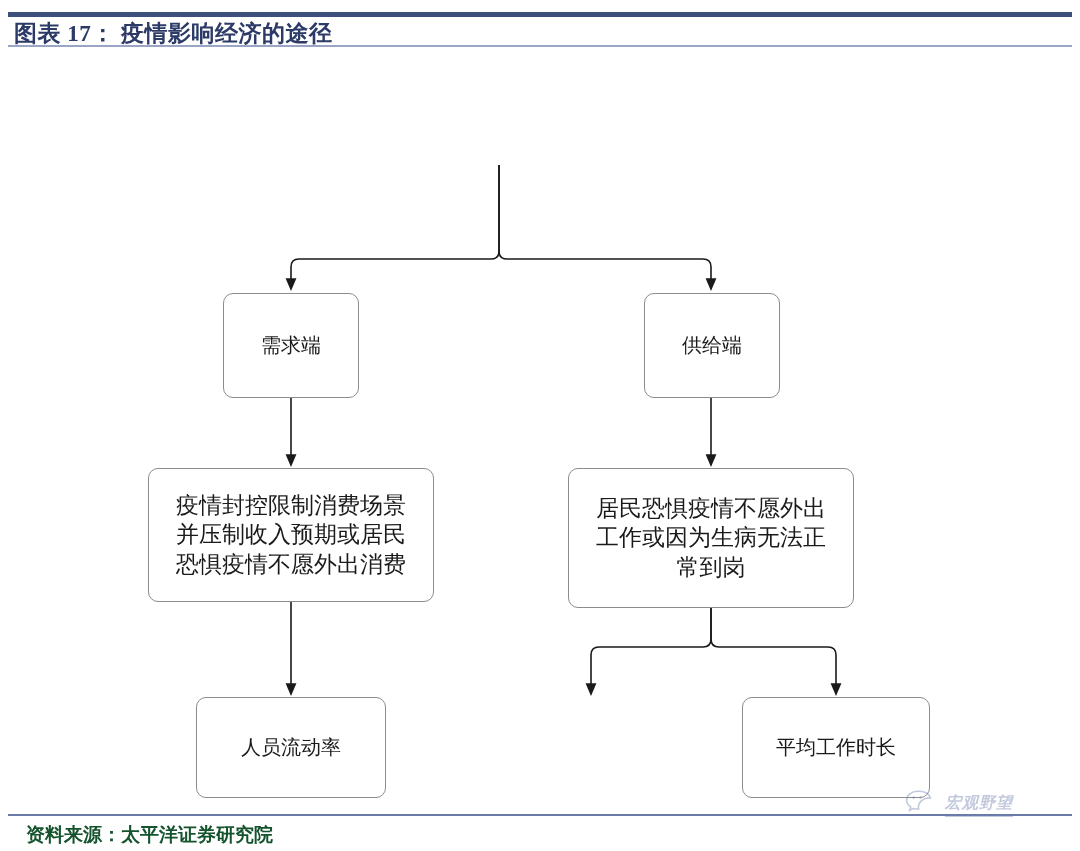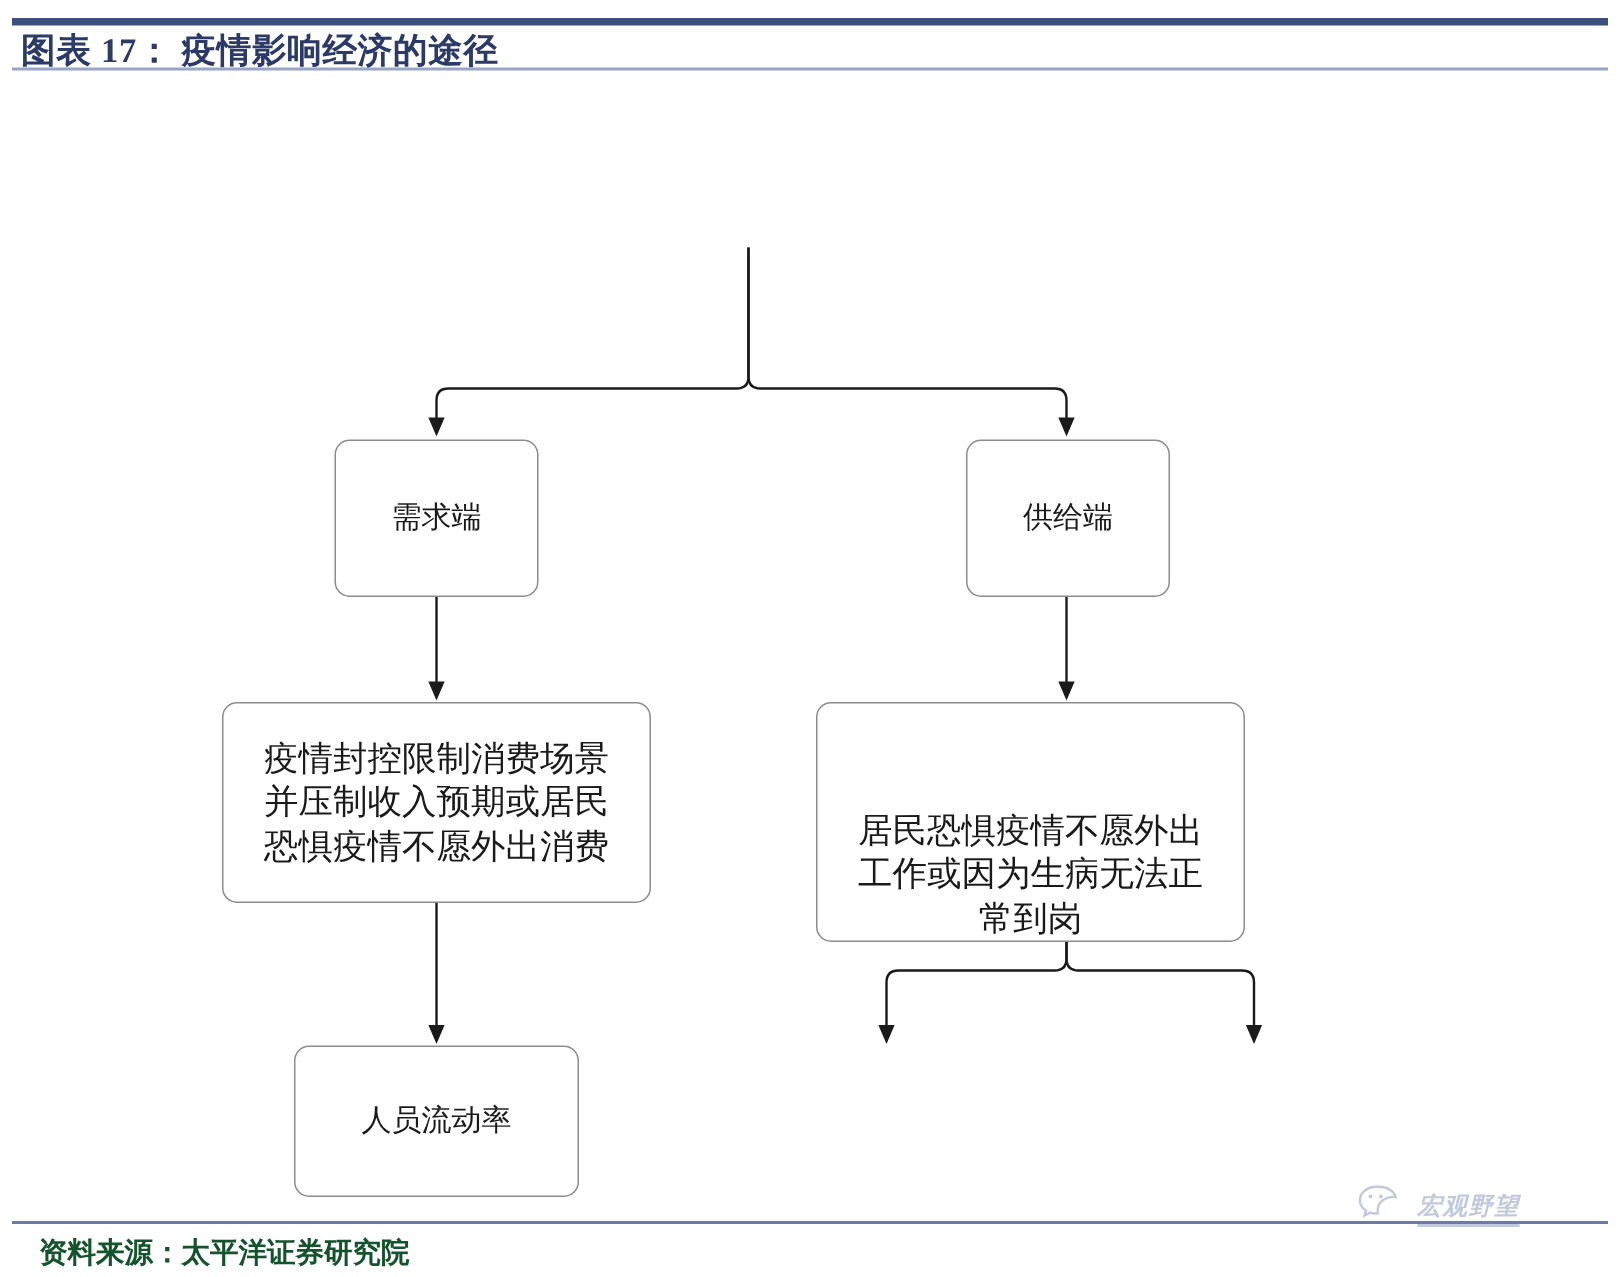--- a/index.html
+++ b/index.html
@@ -166,31 +166,34 @@
   <div class="node node-md" style="left:644px; top:246px; width:136px; height:105px;">
     <span class="node-text">供给端</span>
   </div>
 
   <div class="node node-sm" style="left:148px; top:421px; width:286px; height:134px;">
     <span class="node-text" style="white-space: pre-line;">疫情封控限制消费场景
 并压制收入预期或居民
 恐惧疫情不愿外出消费</span>
   </div>
 
-  <div class="node node-sm" style="left:544px; top:421px; width:286px; height:160px;align-items:flex-end;">
+  <div class="node node-sm" style="left:568px; top:421px; width:286px; height:140px;">
     <span class="node-text" style="white-space: pre-line;">居民恐惧疫情不愿外出
 工作或因为生病无法正
 常到岗</span>
   </div>
 
   <div class="node node-md" style="left:196px; top:650px; width:190px; height:101px;">
     <span class="node-text">人员流动率</span>
   </div>
 
 
+  <div class="node node-md" style="left:742px; top:650px; width:188px; height:101px;">
+    <span class="node-text">平均工作时长</span>
+  </div>
 
 </div>
 
 <div id="footer-rule"></div>
 <div id="source-note">资料来源：太平洋证券研究院</div>
 
 <div id="watermark">
   <span>
     <svg width="34" height="28" viewBox="0 0 34 28" xmlns="http://www.w3.org/2000/svg">
       <path d="M12.5 2.2C6.4 2.2 1.6 6.2 1.6 11.1c0 2.8 1.6 5.3 4.1 6.9l-1.1 3.3 3.8-1.9c1.3.4 2.7.6 4.1.6.4 0 .8 0 1.2-.1-.2-.7-.3-1.4-.3-2.1 0-4.9 4.8-8.9 10.8-8.9.4 0 .8 0 1.2.1-.9-3.9-5.4-6.8-10.9-6.8z" fill="none" stroke="#6f7fae" stroke-width="1.6"></path>

